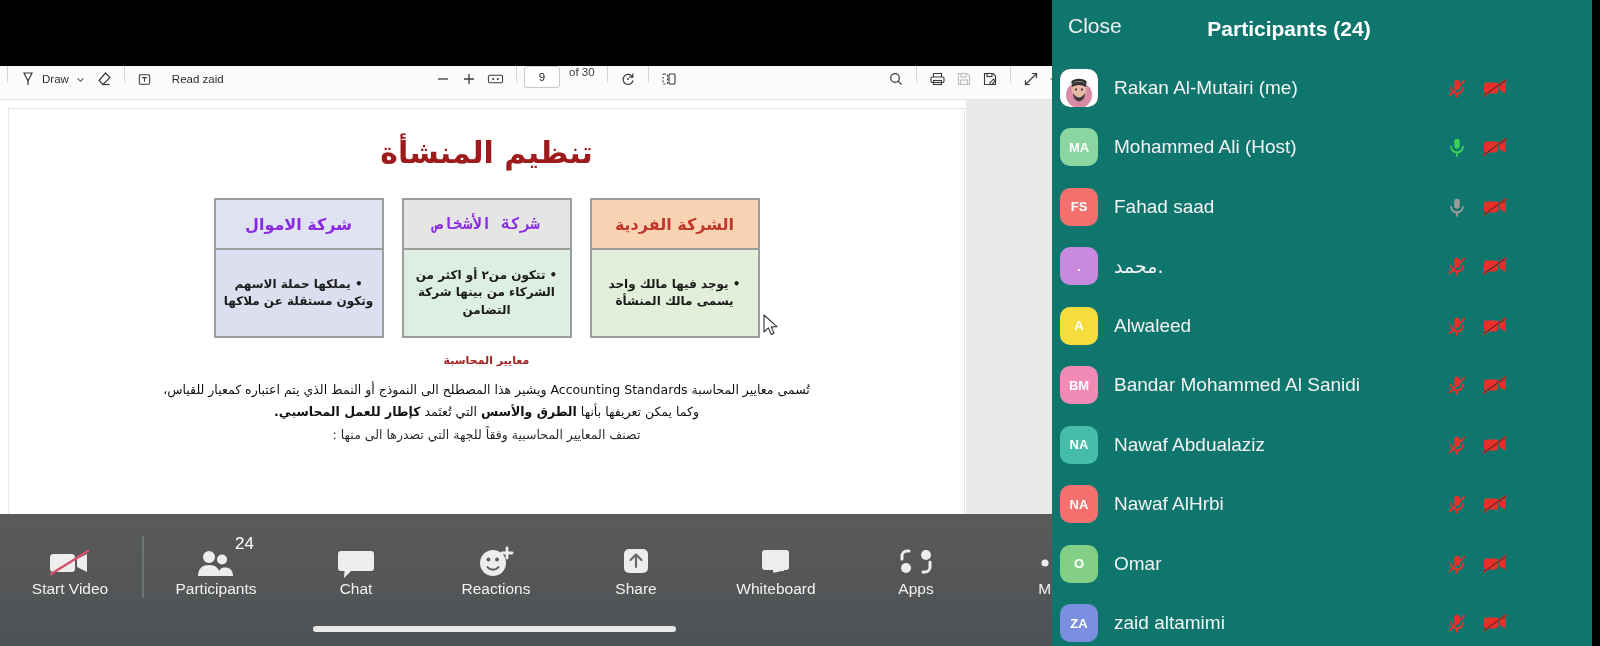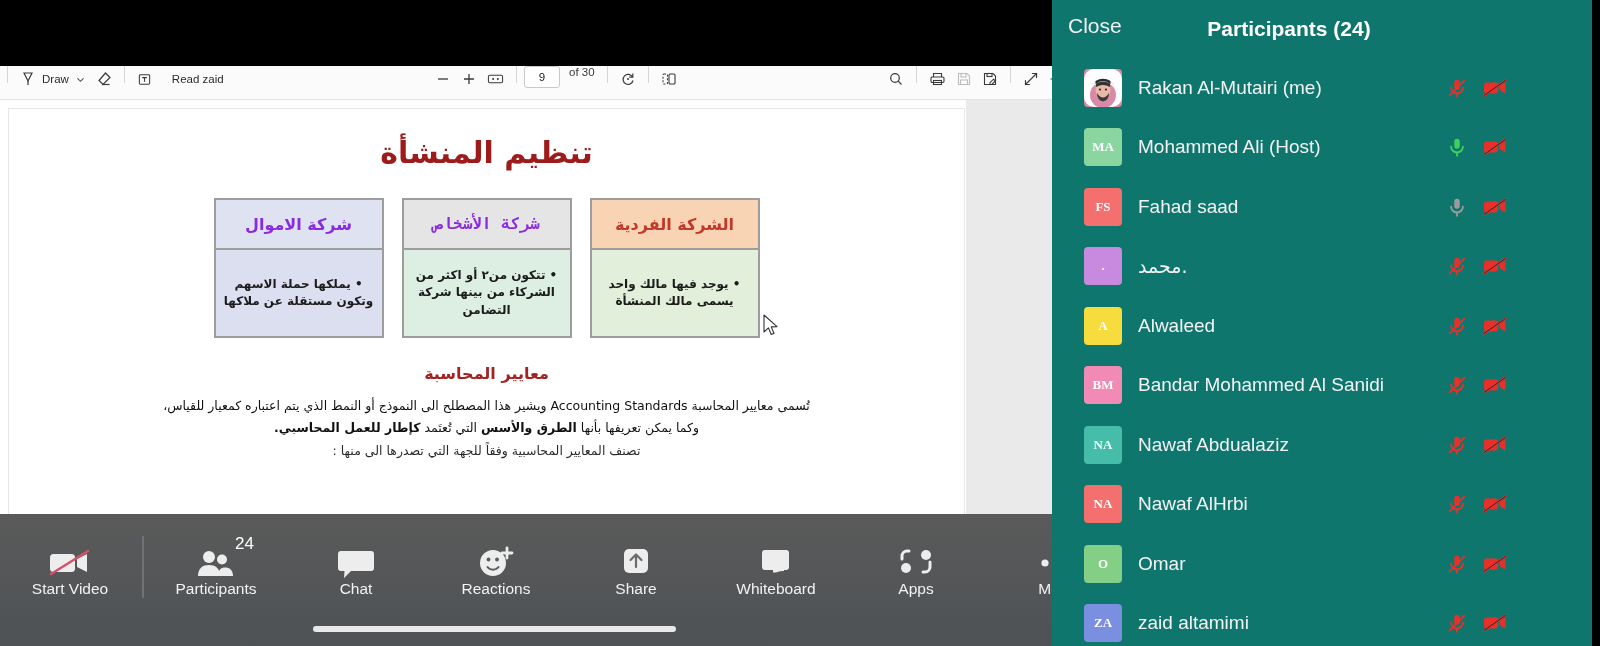--- a/index.html
+++ b/index.html
@@ -118,22 +118,22 @@
     height: 88px; border: 2px solid #9d9d9d; border-top: none;
     display:flex; align-items:center; justify-content:center;
     padding: 4px 8px;
     font-size: 12px; font-weight: 700; line-height: 1.45;
     text-align:center; color:#1b1b1b;
     font-family: "DejaVu Sans", sans-serif;
   }
   .box-body .bullet { color:#1b1b1b; }
 
   #section2-title {
-    text-align:center; margin-top: 26px;
-    color: #a32222; font-size: 16px; font-weight: 700;
+    text-align:center; margin-top: 16px;
+    color: #a32222; font-size: 11px; font-weight: 700;
     font-family: "DejaVu Sans", sans-serif;
   }
   #section2-body {
     margin: 12px 48px 0 48px; text-align:center;
     font-size: 12.5px; line-height: 1.75; color:#111;
     font-family: "DejaVu Sans", sans-serif;
   }
   #section2-line3 {
     margin: 4px 48px 0 48px; text-align:center;
     font-size: 12.5px; color:#111; opacity:.9;
@@ -187,27 +187,27 @@
     position:absolute; left: 16px; top: 14px;
     color: #f0f0f0; font-size: 21px; background:none; border:none;
     font-family: "Liberation Sans", sans-serif; cursor:pointer;
   }
   #panel-title {
     width: 474px; text-align:center; color:#ffffff;
     font-size: 21px; font-weight: 700;
   }
   #participant-list { position:absolute; top: 58px; left:0; width: 474px; height: 588px; overflow:hidden; }
   .p-row {
-    display:flex; align-items:center; height: 59.5px; padding: 0 18px 0 32px;
+    display:flex; align-items:center; height: 59.5px; padding: 0 18px 0 8px;
   }
   .p-avatar {
-    width: 38px; height: 38px; border-radius: 4px; flex:none;
+    width: 38px; height: 38px; border-radius: 10px; flex:none;
     display:flex; align-items:center; justify-content:center;
     font-size: 13px; font-weight: 600; color:#ffffff;
-    overflow:hidden; position:relative;font-family:Liberation Serif, serif;
+    overflow:hidden; position:relative;
   }
   .p-avatar.photo { background: #d98aa6; }
   .p-name {
     margin-left: 16px; color:#f3f3f3; font-size: 19px; flex: 1 1 auto;
     white-space: nowrap; overflow:hidden; text-overflow: ellipsis;
   }
   .p-name.rtl { direction: rtl; text-align: left; font-family: "DejaVu Sans", sans-serif; }
   .p-icons { display:flex; align-items:center; gap: 14px; flex:none; }
   .p-icons svg { display:block; }
 </style>

